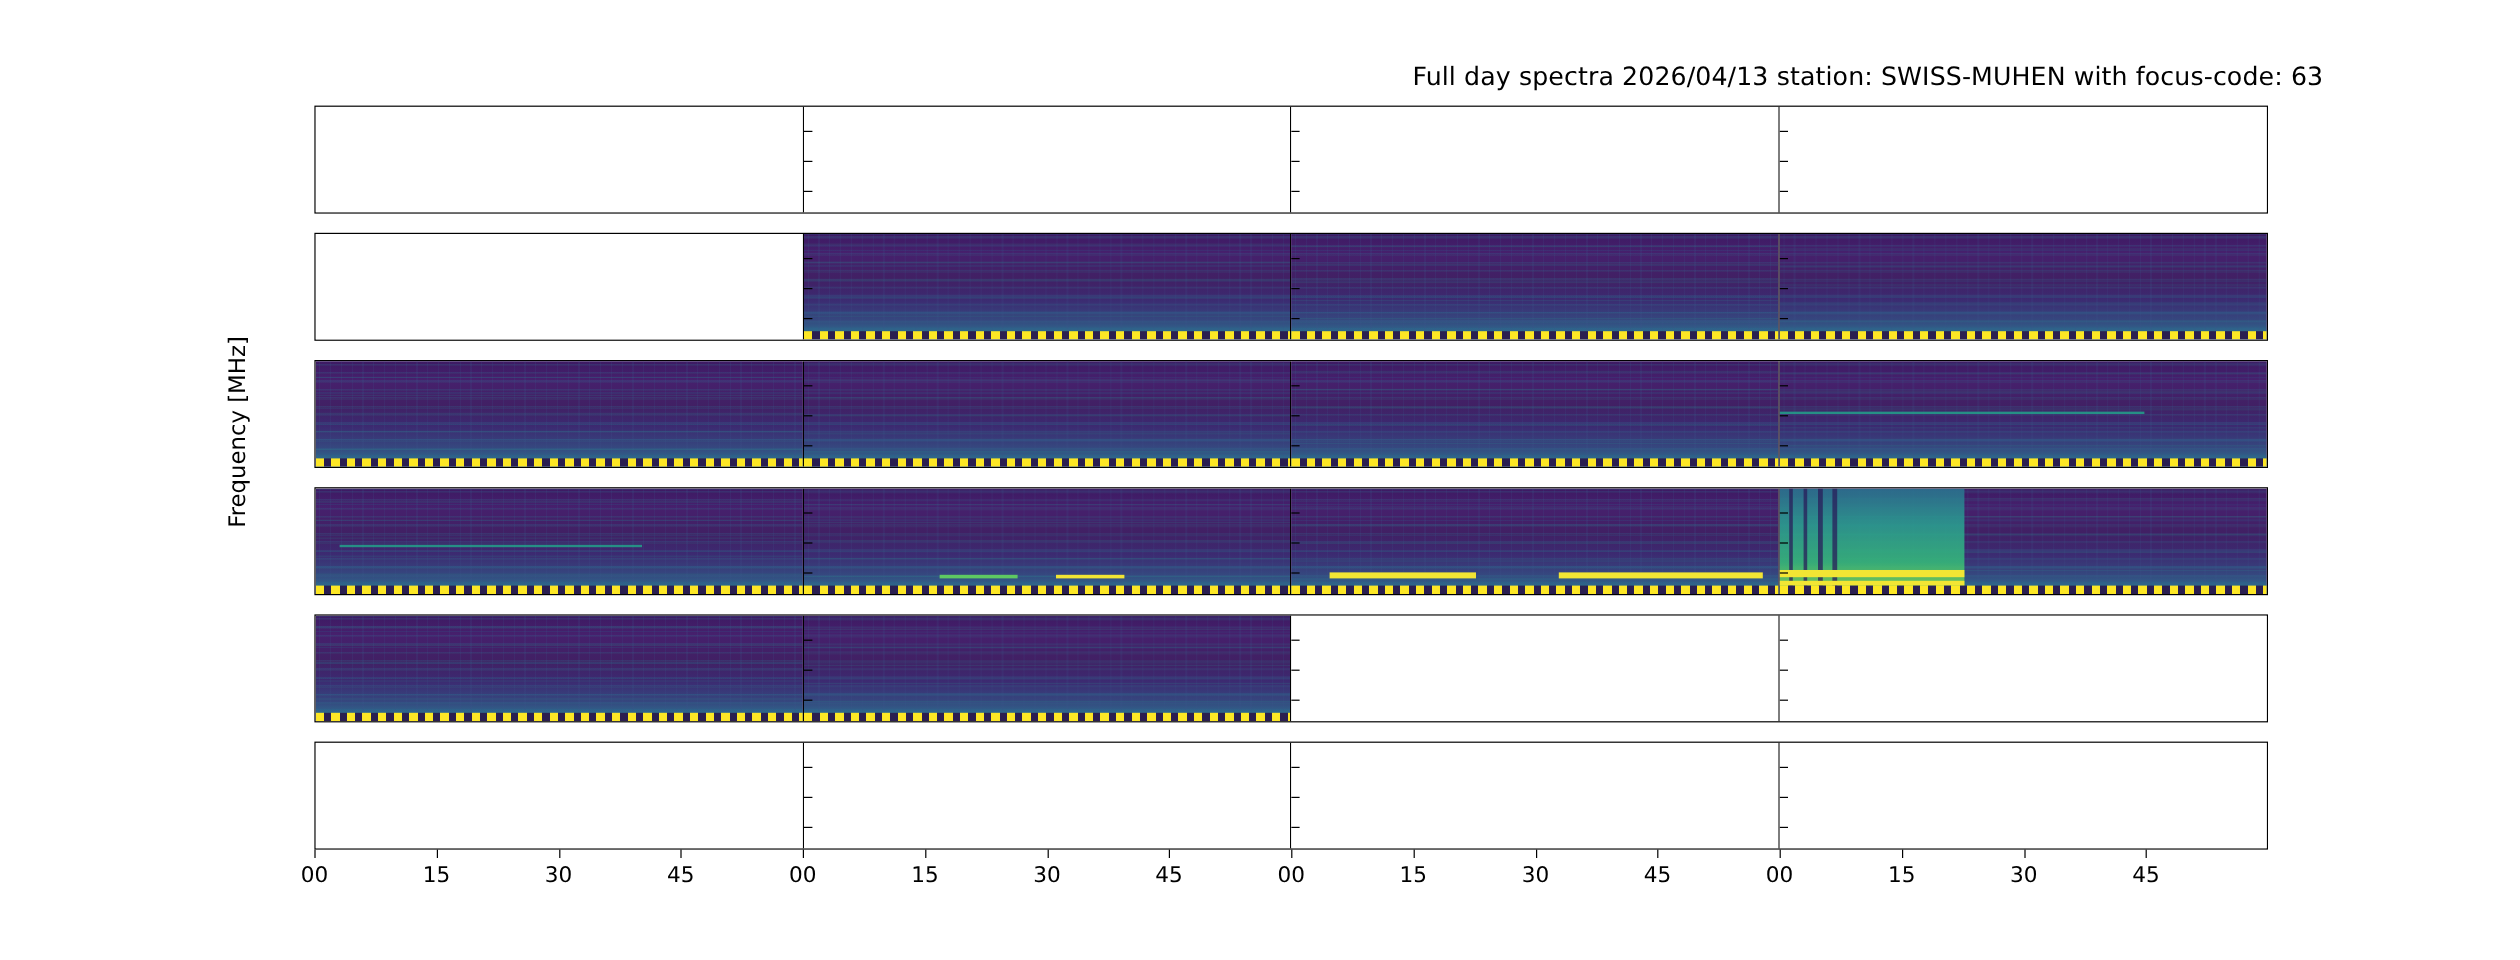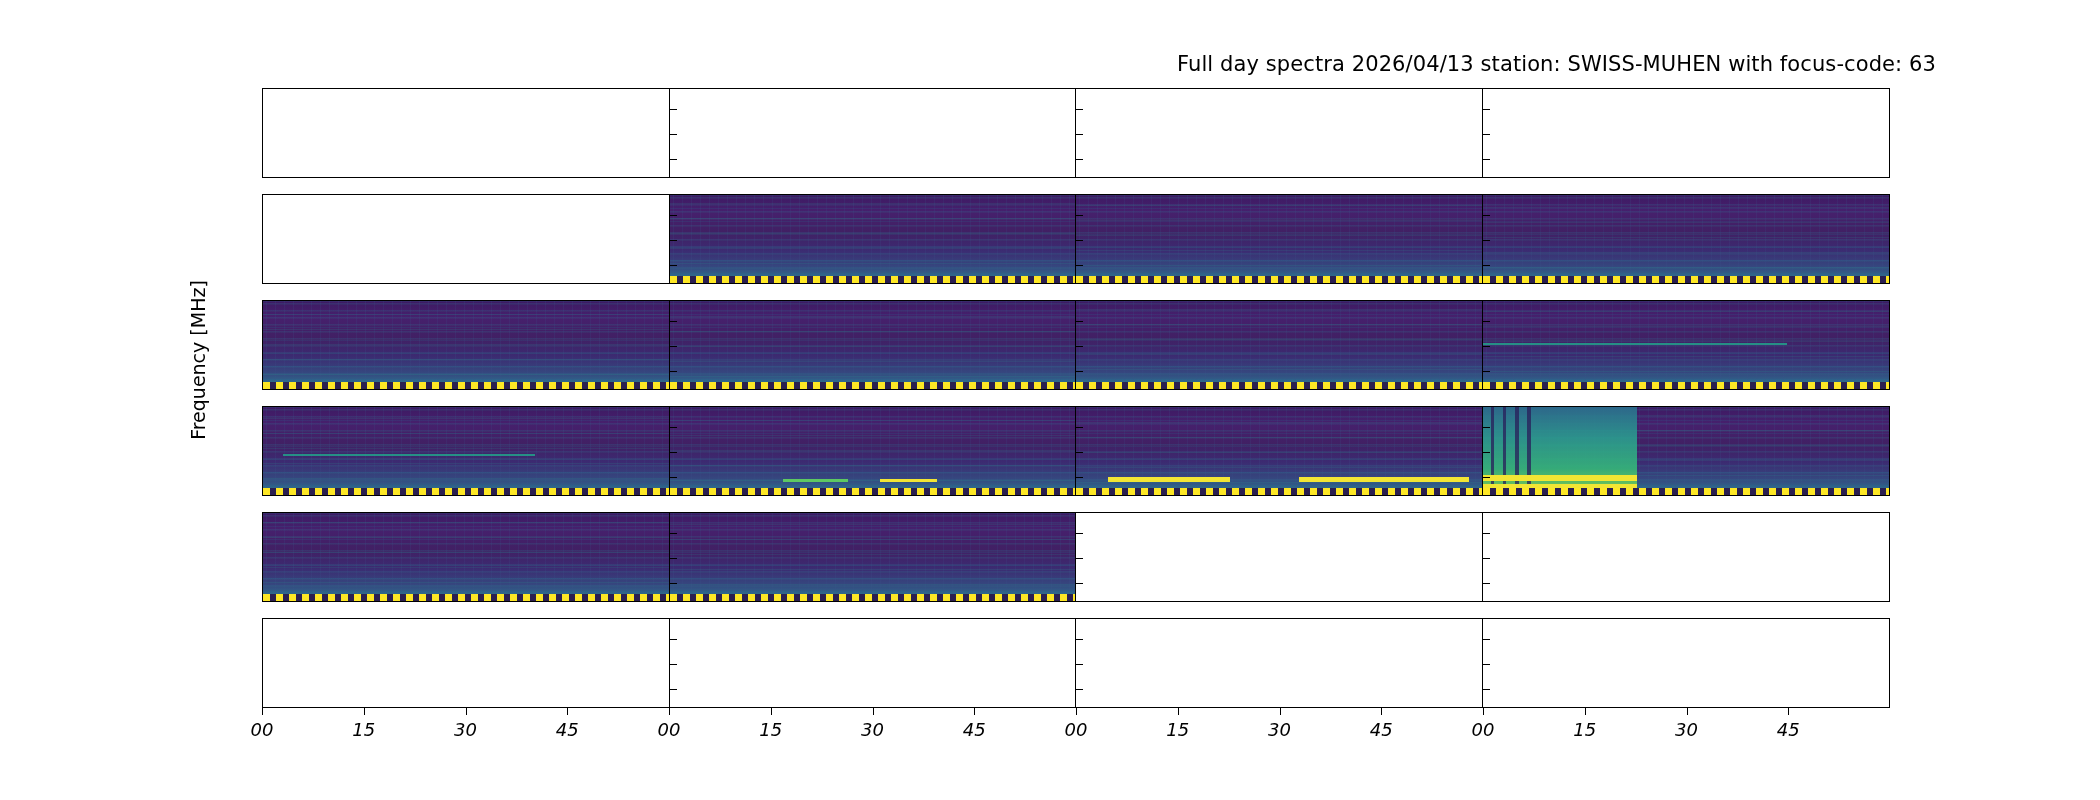--- a/index.html
+++ b/index.html
@@ -62,21 +62,21 @@
       #fde725 0px, #fde725 7px, #2b1f50 7px, #2b1f50 13px);}
 
   
   .ytick{position:absolute;right:100%;width:7px;height:0;
          border-top:1.5px solid #000;}
   .ytick-in{position:absolute;left:0;width:7px;height:0;border-top:1.5px solid #000;}
 
   
   .xaxis{position:absolute;left:262px;top:708px;width:1628px;height:40px;}
   .xtick{position:absolute;top:0;width:0;height:7px;border-left:1.5px solid #000;}
-  .xtlabel{position:absolute;top:11px;font-size:18px;transform:translateX(-50%);font-style:italic;}
+  .xtlabel{position:absolute;top:11px;font-size:18px;transform:translateX(-50%);}
 </style>
 </head>
 <body>
 
 <div class="figure">
 
   <div class="fig-title">Full day spectra 2026/04/13 station: SWISS-MUHEN with focus-code: 63</div>
 
   <div class="ylabel">Frequency [MHz]</div>
 

